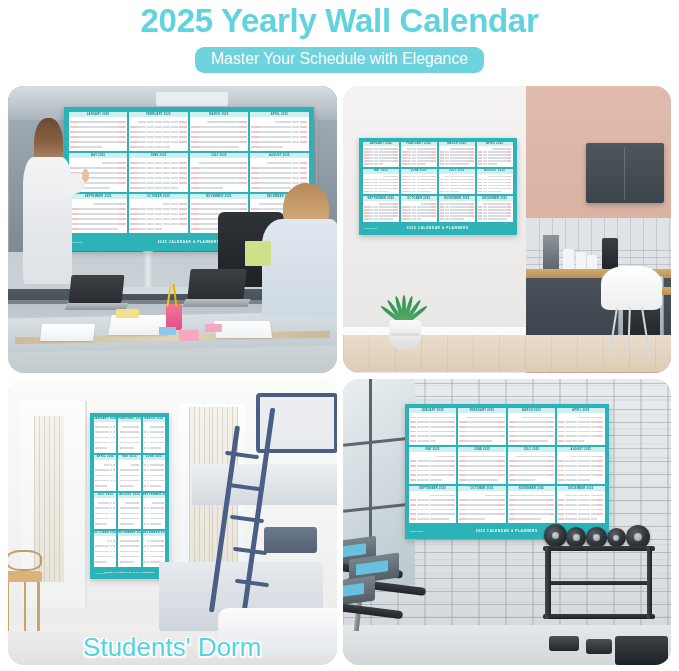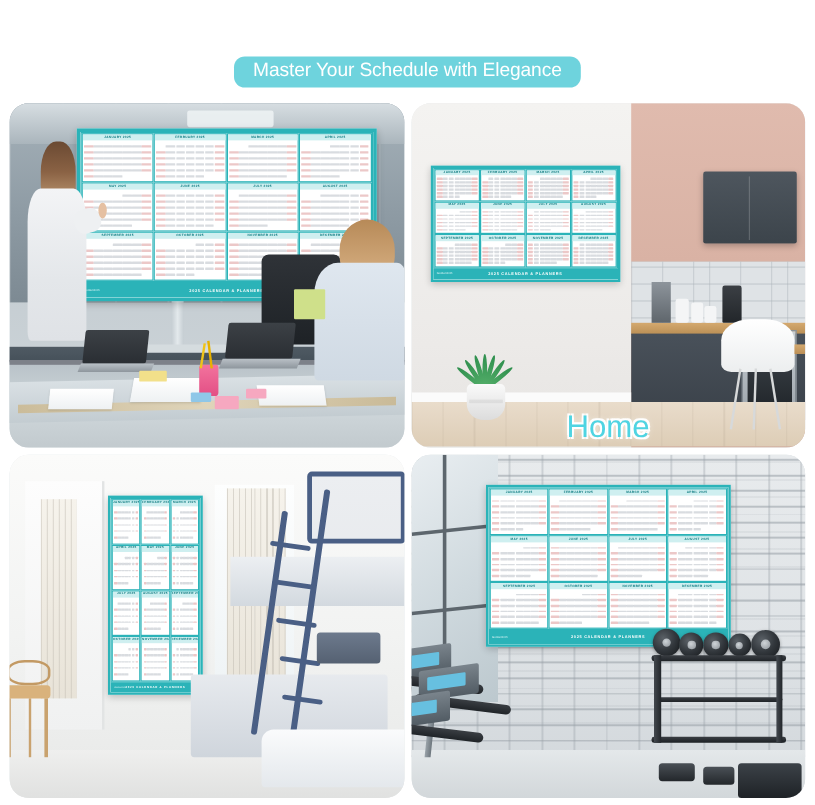--- a/index.html
+++ b/index.html
@@ -515,20 +515,21 @@
     position:absolute; right:1%; bottom:0%; width:16%; height:10%;
     background:linear-gradient(180deg,#3c4248,#1e2226); border-radius:3px; z-index:23;
   }
 </style>
 </head>
 <body>
 
 <div id="root">
 
   <div class="header">
+    <div class="title">2025 Yearly Wall Calendar</div>
     <div class="subtitle-wrap">
       <div class="subtitle">Master Your Schedule with Elegance</div>
     </div>
   </div>
 
   <div class="grid">
 
     <div class="panel">
       <div class="scene office-bg">
         <div class="office-glasswall"></div>
@@ -2040,21 +2041,20 @@
         </div>
 
         <div class="home-table"></div>
         <div class="chair-w">
           <div class="seat"></div>
           <div class="leg" style="left:20%; transform:rotate(9deg)"></div>
           <div class="leg" style="left:44%; transform:rotate(2deg)"></div>
           <div class="leg" style="left:70%; transform:rotate(-9deg)"></div>
         </div>
       </div>
-      <div class="panel-label">Home</div>
     </div>
 
     <div class="panel">
       <div class="scene dorm-bg">
         <div class="dorm-wall"></div>
         <div class="dorm-door"></div>
         <div class="dorm-window"></div>
         <div class="dorm-curtain dc1"></div>
         <div class="dorm-curtain dc2"></div>
         <div class="dorm-curtain dc3"></div>
@@ -2687,20 +2687,21 @@
           <div class="ladder-step" style="left:10%; top:30%; width:26%; transform:rotate(8deg);"></div>
           <div class="ladder-step" style="left:12%; top:44%; width:26%; transform:rotate(8deg);"></div>
           <div class="ladder-step" style="left:14%; top:58%; width:26%; transform:rotate(8deg);"></div>
           <div class="ladder-step" style="left:16%; top:72%; width:26%; transform:rotate(8deg);"></div>
           <div class="ladder-step" style="left:18%; top:86%; width:26%; transform:rotate(8deg);"></div>
         </div>
         <div class="bed-upper-mattress"></div>
         <div class="pillow"></div>
         <div class="bed-front"></div>
       </div>
+      <div class="panel-label">Students' Dorm</div>
     </div>
 
     <div class="panel">
       <div class="scene gym-bg">
         <div class="brick"></div>
         <div class="gym-window">
           <div class="mullion" style="left:36%; top:0; width:3px; height:100%;"></div>
           <div class="mullion" style="left:0; top:30%; width:100%; height:3px; transform:rotate(-6deg);"></div>
           <div class="mullion" style="left:0; top:62%; width:100%; height:3px; transform:rotate(-6deg);"></div>
         </div>

